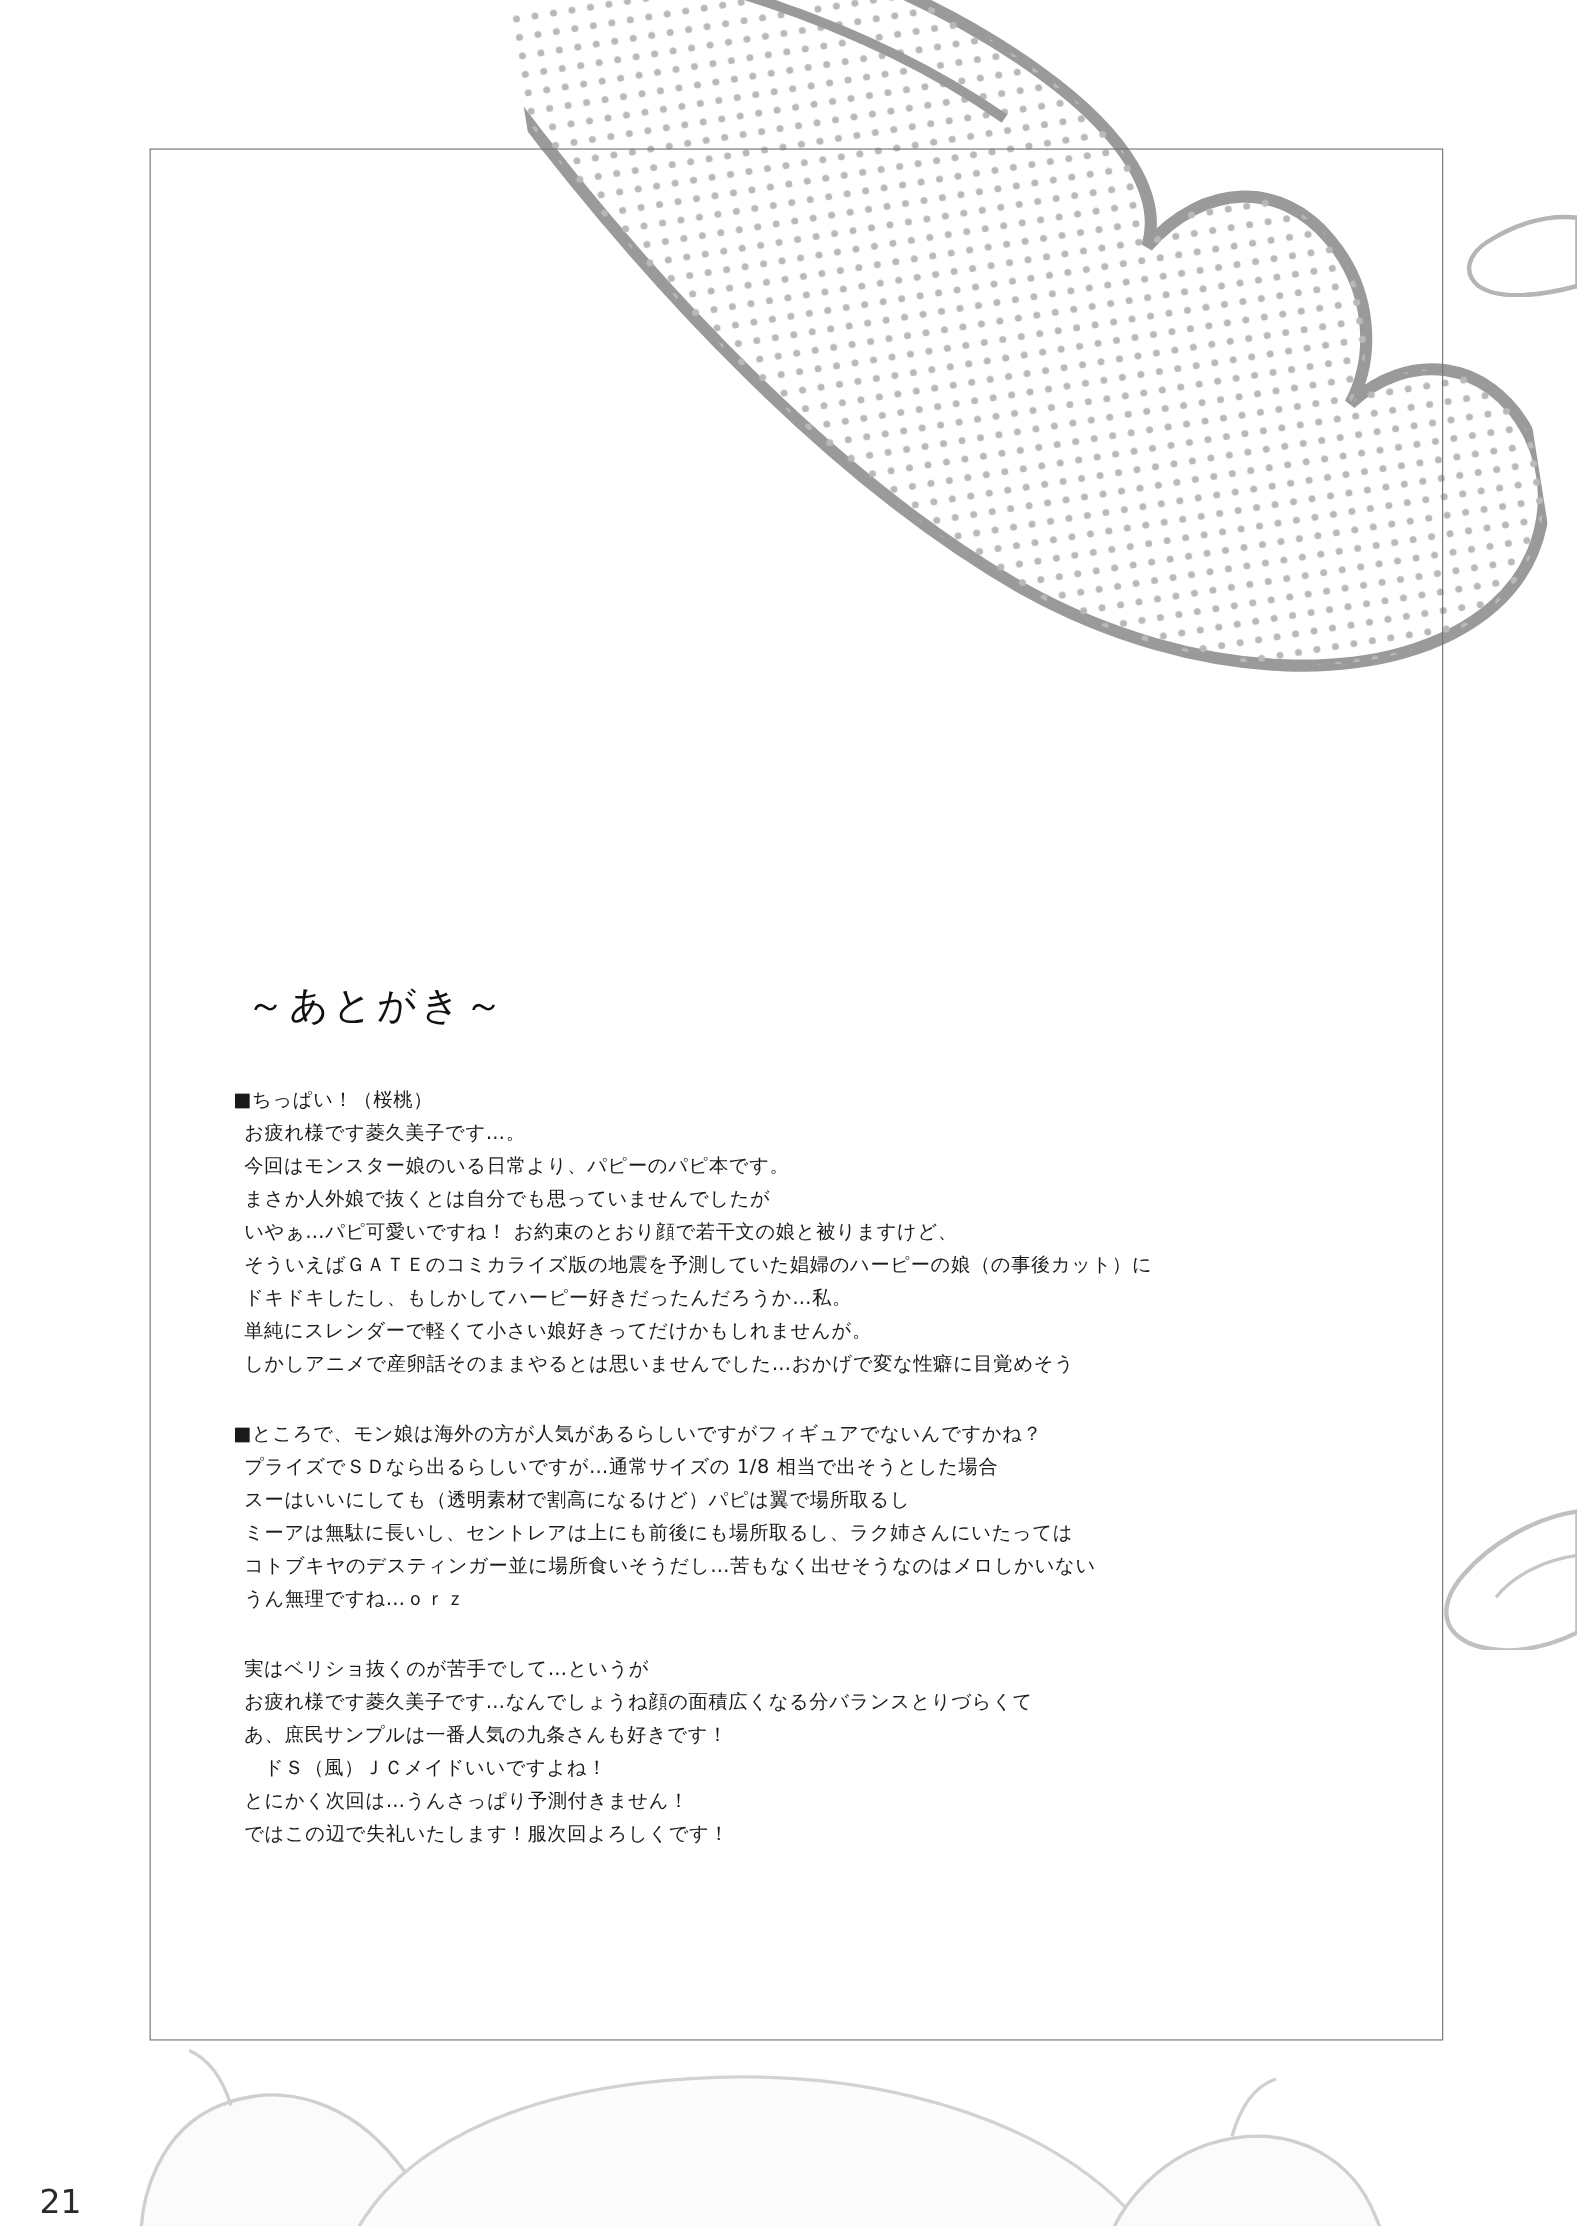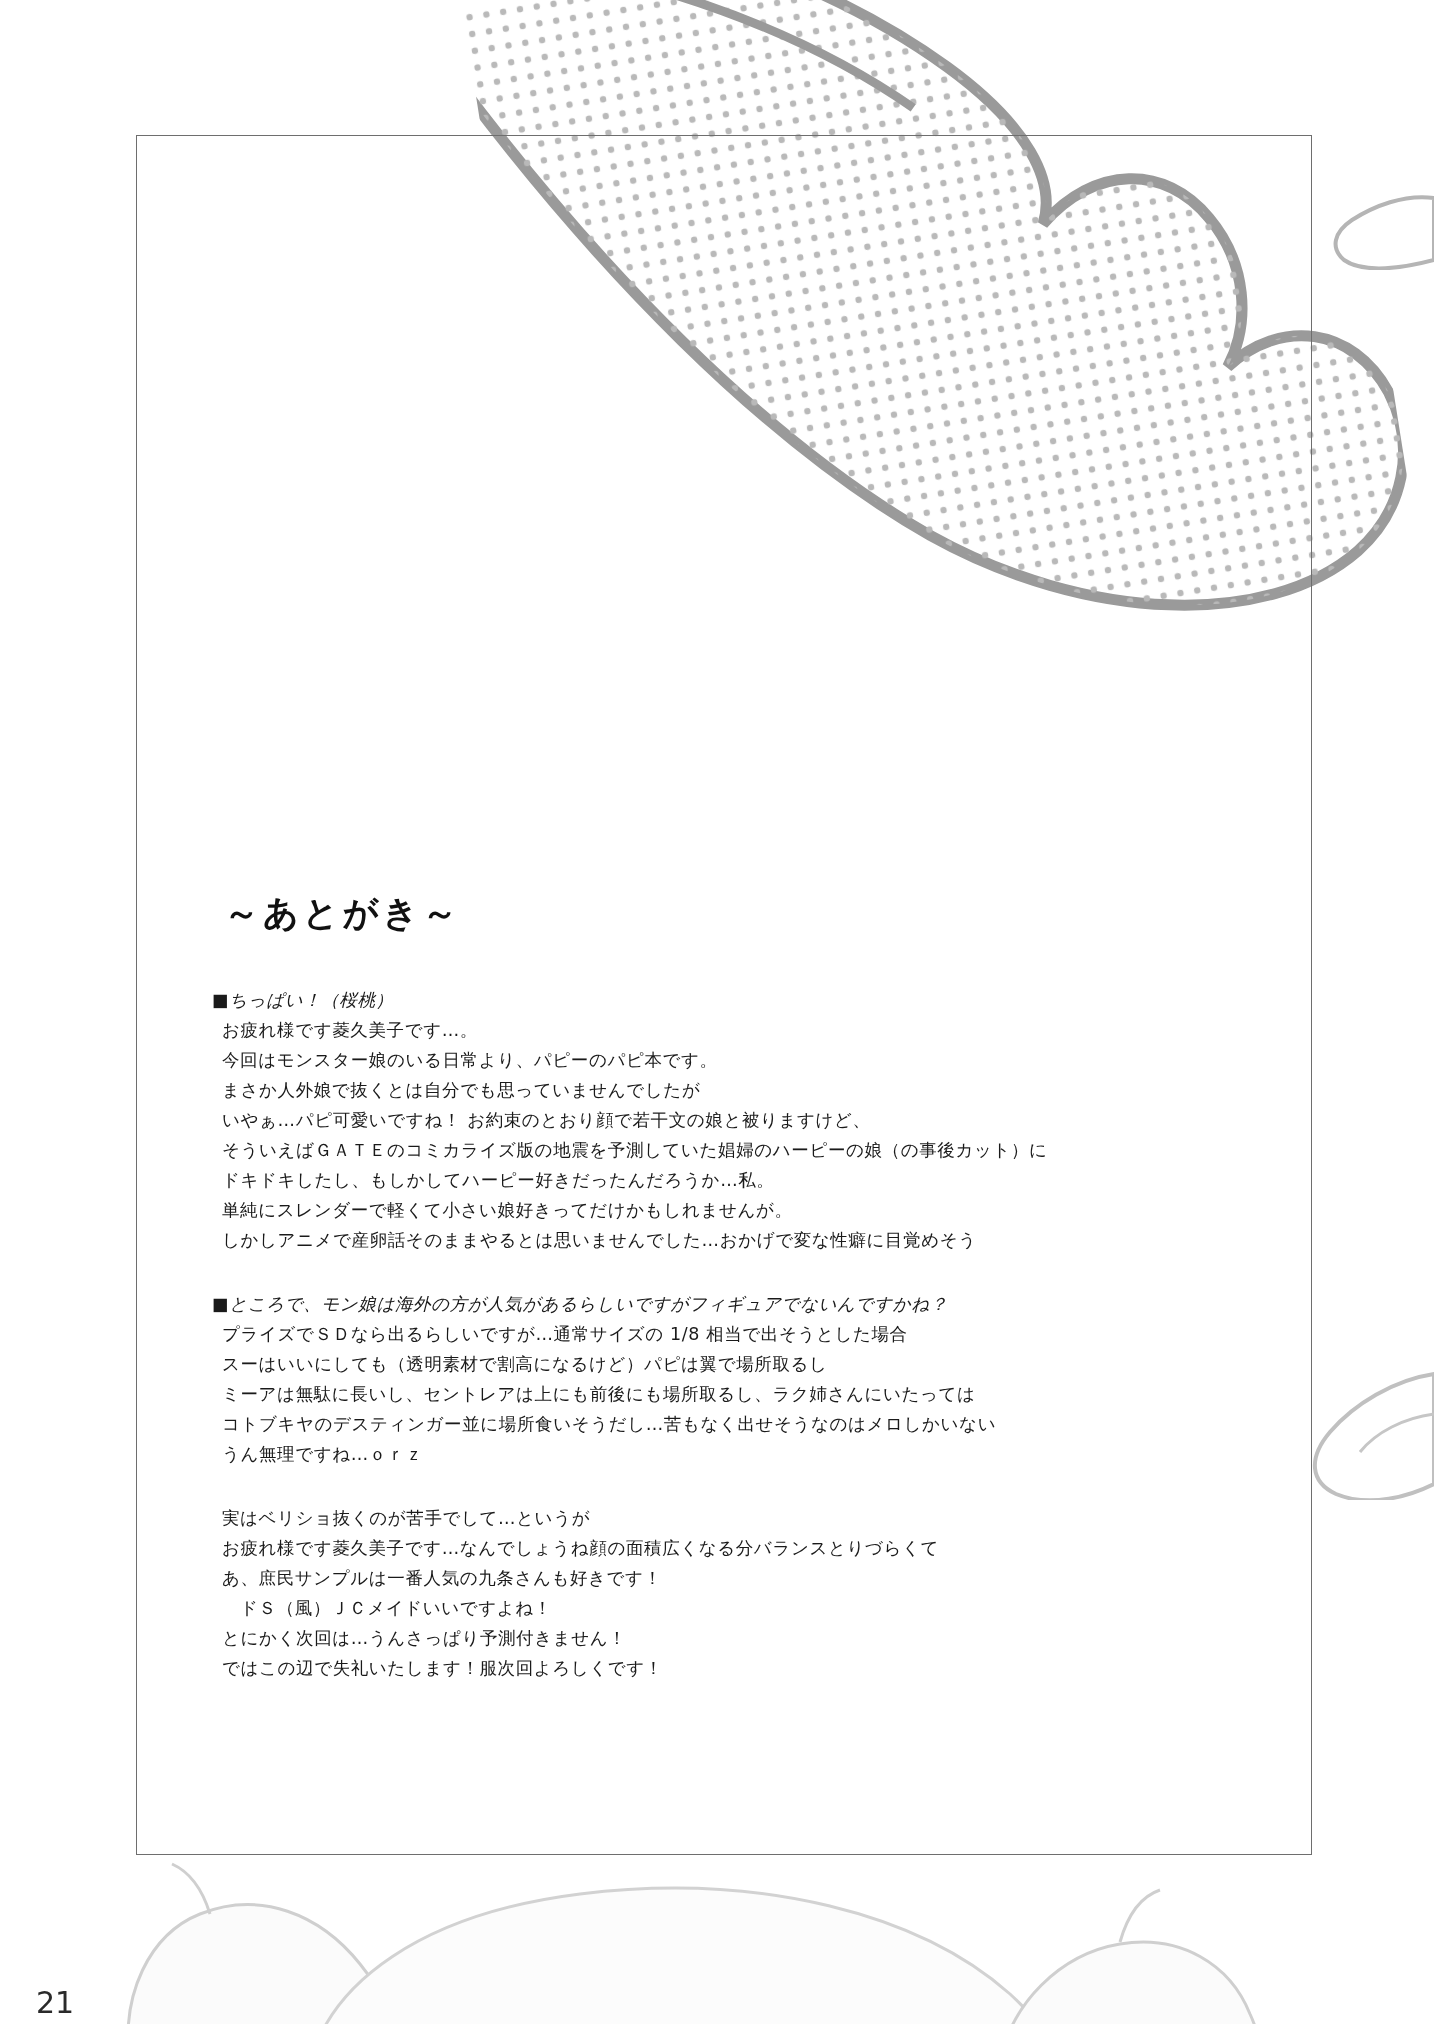--- a/index.html
+++ b/index.html
@@ -75,42 +75,41 @@
   .content {
     position: absolute;
     left: 212px;
     top: 890px;
     width: 1060px;
     z-index: 3;
   }
 
   .afterword-title {
     font-size: 35px;
-    font-weight: bold;
+    font-weight: normal;
     letter-spacing: 4px;
     color: #111;
     margin: 0 0 48px 12px;
     font-family: "DejaVu Sans", sans-serif;
   }
 
   .para {
     margin: 0 0 34px 0;
   }
   .para:last-child { margin-bottom: 0; }
 
   .line {
     font-size: 17.5px;
     line-height: 30px;
     letter-spacing: 0.6px;
     white-space: pre;
     color: #1a1a1a;
   }
   .line.head {
     margin-left: 0;
-    font-style: italic;
   }
   .line.body {
     margin-left: 10px;
   }
 
   
   .page-number {
     position: absolute;
     left: 36px;
     bottom: 4px;

